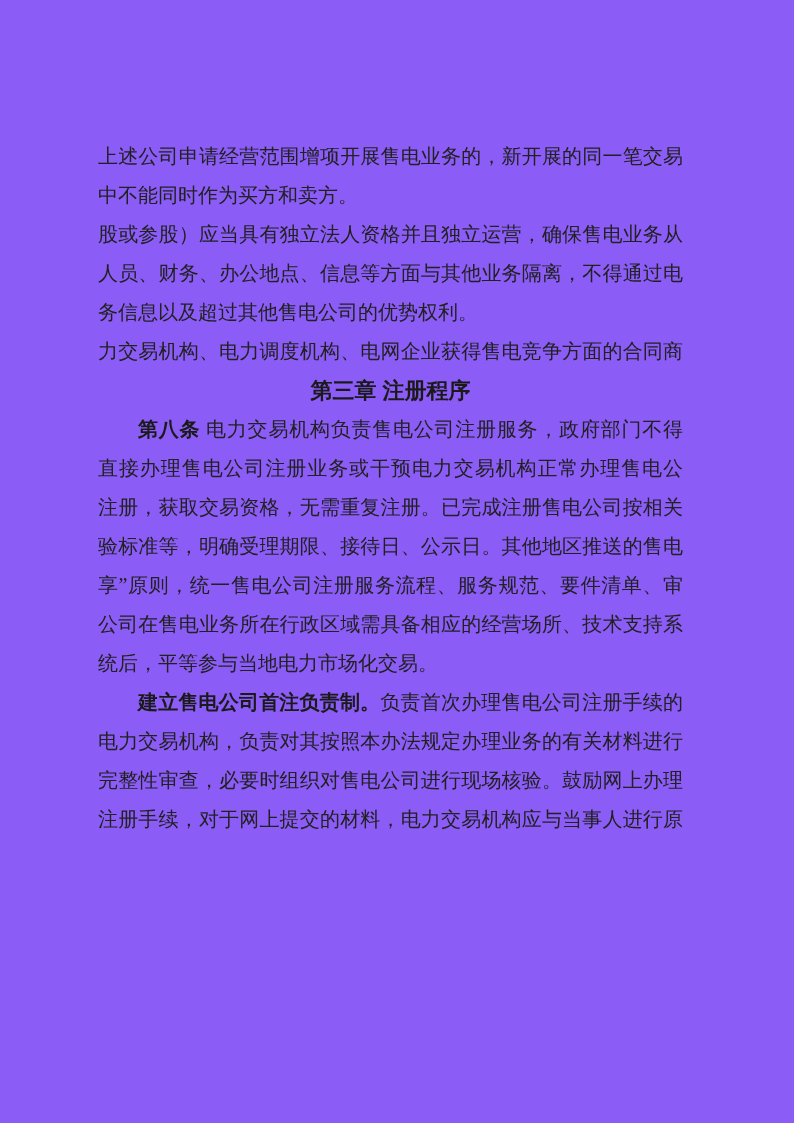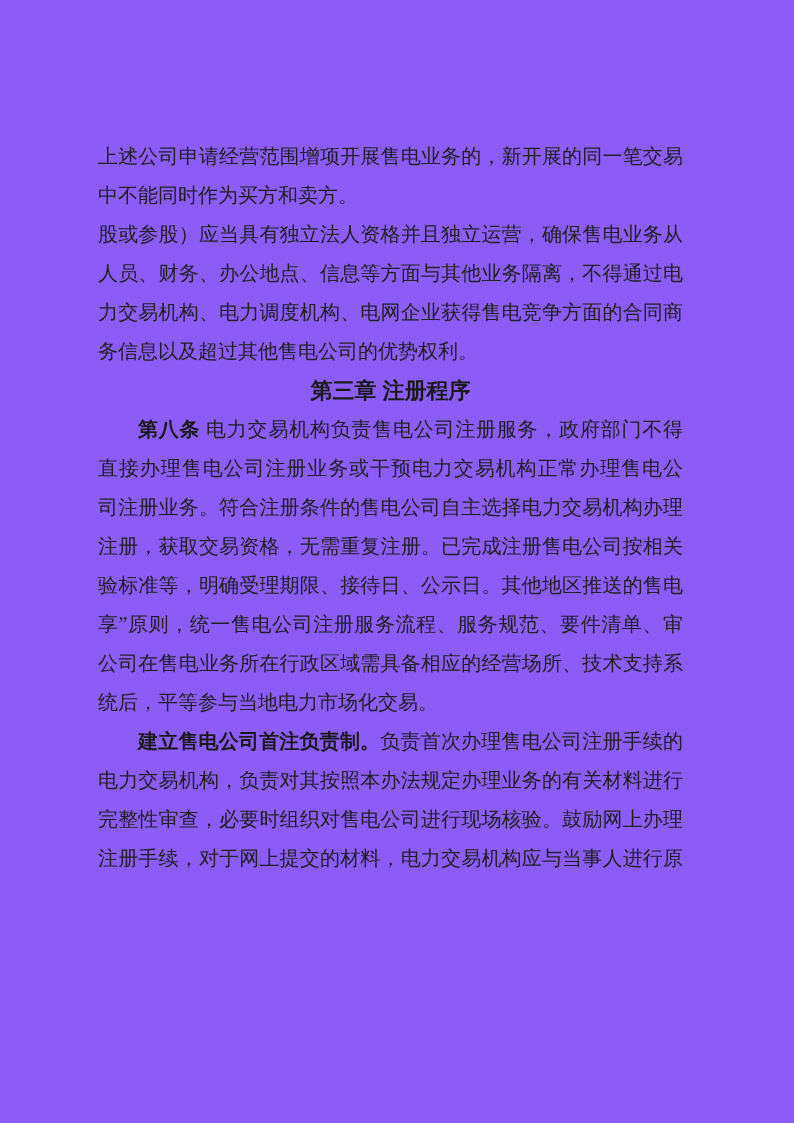--- a/index.html
+++ b/index.html
@@ -56,26 +56,25 @@
 </style>
 </head>
 <body style="--text-color: #212121; --bold-color: #1a1a1a;">
 
 <div class="page">
   <div class="content">
       <div class="line justify"><span>上述公司申请经营范围增项开展售电业务的，新开展的同一笔交易</span></div>
       <div class="line left"><span>中不能同时作为买方和卖方。</span></div>
       <div class="line justify"><span>股或参股）应当具有独立法人资格并且独立运营，确保售电业务从</span></div>
       <div class="line justify"><span>人员、财务、办公地点、信息等方面与其他业务隔离，不得通过电</span></div>
+      <div class="line left"><span>务信息以及超过其他售电公司的优势权利。</span></div>
       <div class="line justify"><span>力交易机构、电力调度机构、电网企业获得售电竞争方面的合同商</span></div>
-      <div class="line left"><span>务信息以及超过其他售电公司的优势权利。</span></div>
       <div class="line center heading"><span class="run-bold">第三章 注册程序</span></div>
       <div class="line justify indent"><span class="run-bold">第八条</span><span> 电力交易机构负责售电公司注册服务，政府部门不得</span></div>
       <div class="line justify"><span>直接办理售电公司注册业务或干预电力交易机构正常办理售电公</span></div>
-      <div class="line justify"><span>司注册业务。符合注册条件的售电公司自主选择电力交易机构办理</span></div>
       <div class="line justify"><span>注册，获取交易资格，无需重复注册。已完成注册售电公司按相关</span></div>
       <div class="line justify"><span>验标准等，明确受理期限、接待日、公示日。其他地区推送的售电</span></div>
       <div class="line justify"><span>享”原则，统一售电公司注册服务流程、服务规范、要件清单、审</span></div>
       <div class="line justify"><span>公司在售电业务所在行政区域需具备相应的经营场所、技术支持系</span></div>
       <div class="line left"><span>统后，平等参与当地电力市场化交易。</span></div>
       <div class="line justify indent"><span class="run-bold">建立售电公司首注负责制。</span><span>负责首次办理售电公司注册手续的</span></div>
       <div class="line justify"><span>电力交易机构，负责对其按照本办法规定办理业务的有关材料进行</span></div>
       <div class="line justify"><span>完整性审查，必要时组织对售电公司进行现场核验。鼓励网上办理</span></div>
       <div class="line justify"><span>注册手续，对于网上提交的材料，电力交易机构应与当事人进行原</span></div>
     </div>

